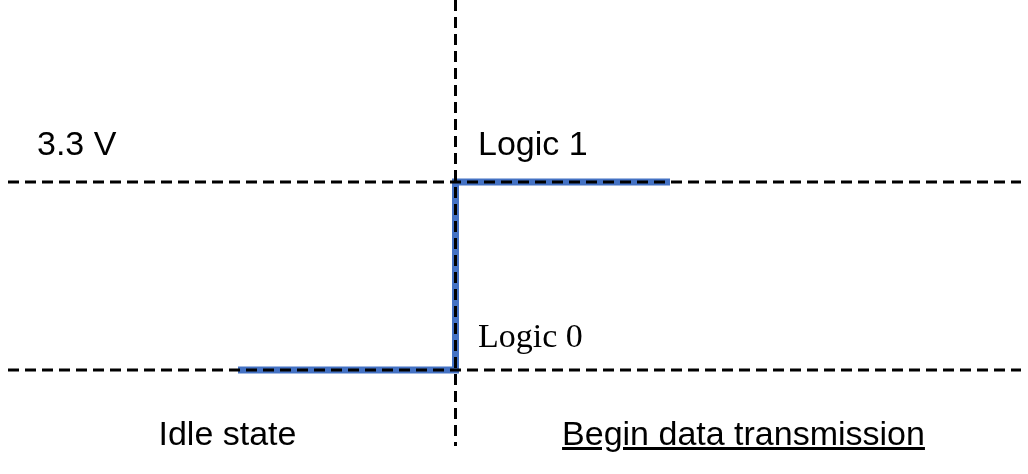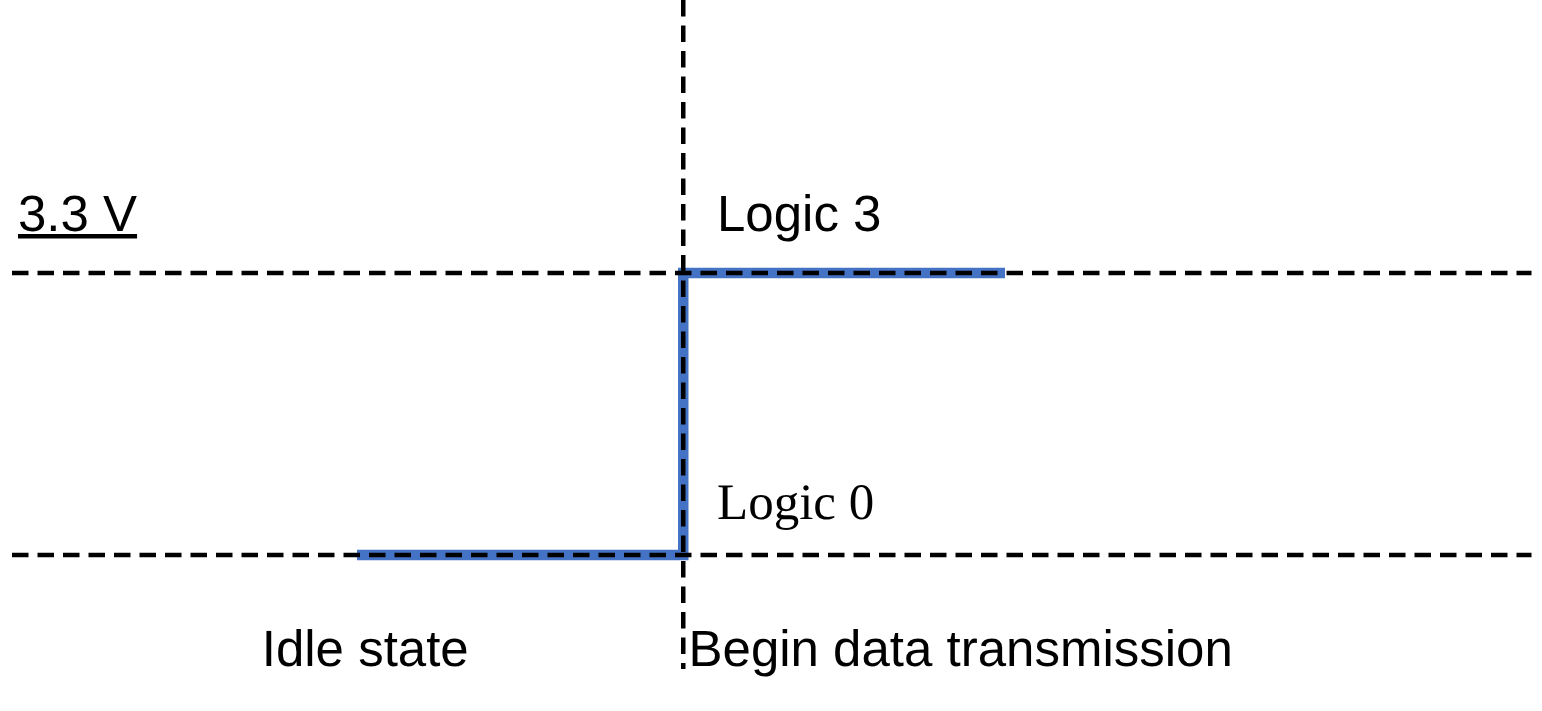--- a/index.html
+++ b/index.html
@@ -25,26 +25,26 @@
   .lbl {
     position: absolute;
     color: #000000;
     font-family: "Liberation Sans", sans-serif;
     font-size: 34px;
     line-height: 1;
     white-space: nowrap;
     font-weight: 400;
     letter-spacing: 0px;
   }
-  #lbl-high-voltage { left: 12px;  top: 126px; text-decoration: underline; }
+  #lbl-high-voltage { left: 37px;  top: 126px; }
   #lbl-low-voltage  { left: 17px;  top: 319px; }
   #lbl-logic-one    { left: 478px; top: 126px; }
   #lbl-logic-zero   { left: 478px; top: 319px; font-family: Liberation Serif, serif; }
-  #cap-left  { position: absolute; left: 0px;   top: 416px; width: 455px; text-align: center; padding-left: 16px; }
-  #cap-right { position: absolute; left: 459px; top: 416px; width: 569px; text-align: left; }
+  #cap-left  { position: absolute; left: 0px;   top: 416px; width: 455px; text-align: center; }
+  #cap-right { position: absolute; left: 459px; top: 416px; width: 569px; text-align: center; text-decoration: underline; }
 </style>
 </head>
 <body>
 
 <div id="figure">
 
   <svg viewBox="0 0 1028 474">
 
     <g>
       <path d="M 238 370 L 455.5 370 L 455.5 182 L 670 182" fill="none" stroke="#4472C4" stroke-width="7" stroke-linecap="butt" stroke-linejoin="miter"></path>
@@ -54,21 +54,21 @@
 
     <line x1="8" y1="370" x2="1021" y2="370" stroke="#000000" stroke-width="3" stroke-dasharray="11 6"></line>
 
     <line x1="455.5" y1="0" x2="455.5" y2="446" stroke="#000000" stroke-width="3" stroke-dasharray="11 6"></line>
 
   </svg>
 
   <div class="lbl" id="lbl-high-voltage">3.3 V</div>
 
 
-  <div class="lbl" id="lbl-logic-one">Logic 3</div>
+  <div class="lbl" id="lbl-logic-one">Logic 1</div>
 
   <div class="lbl" id="lbl-logic-zero">Logic 0</div>
 
   <div class="lbl" id="cap-left">Idle state</div>
 
   <div class="lbl" id="cap-right">Begin data transmission</div>
 
 </div>
 
 </body></html>

